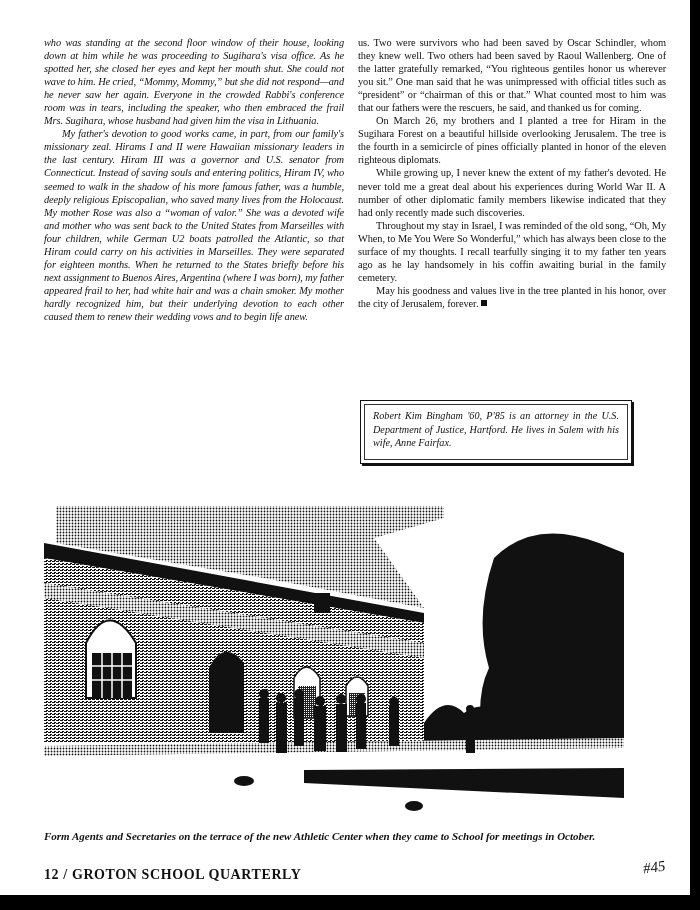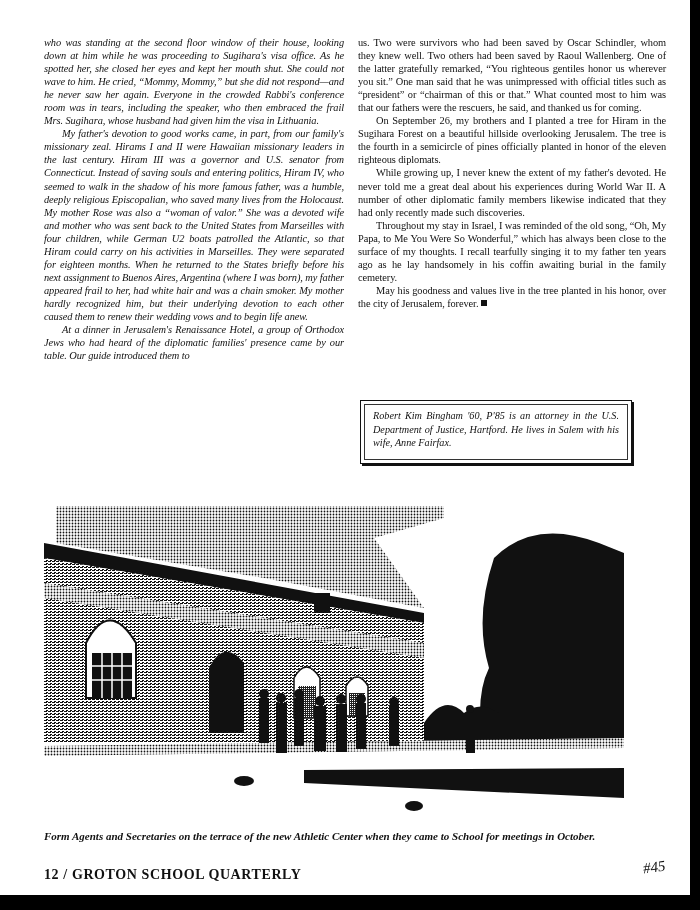--- a/index.html
+++ b/index.html
@@ -27,28 +27,27 @@
 </style>
 </head>
 <body>
 
 <div class="edge-right"></div>
 <div class="edge-bottom"></div>
 
 <div class="col" id="col-left">
   <p class="noindent">who was standing at the second floor window of their house, looking down at him while he was proceeding to Sugihara's visa office. As he spotted her, she closed her eyes and kept her mouth shut. She could not wave to him. He cried, “Mommy, Mommy,” but she did not respond—and he never saw her again. Everyone in the crowded Rabbi's conference room was in tears, including the speaker, who then embraced the frail Mrs. Sugihara, whose husband had given him the visa in Lithuania.</p>
   <p>My father's devotion to good works came, in part, from our family's missionary zeal. Hirams I and II were Hawaiian missionary leaders in the last century. Hiram III was a governor and U.S. senator from Connecticut. Instead of saving souls and entering politics, Hiram IV, who seemed to walk in the shadow of his more famous father, was a humble, deeply religious Episcopalian, who saved many lives from the Holocaust. My mother Rose was also a “woman of valor.” She was a devoted wife and mother who was sent back to the United States from Marseilles with four children, while German U2 boats patrolled the Atlantic, so that Hiram could carry on his activities in Marseilles. They were separated for eighteen months. When he returned to the States briefly before his next assignment to Buenos Aires, Argentina (where I was born), my father appeared frail to her, had white hair and was a chain smoker. My mother hardly recognized him, but their underlying devotion to each other caused them to renew their wedding vows and to begin life anew.</p>
-  <p>At a dinner in Jerusalem's Renaissance Hotel, a group of Orthodox Jews who had heard of the diplomatic families' presence came by our table. Our guide introduced them to</p>
 </div>
 
 <div class="col" id="col-right">
   <p class="noindent">us. Two were survivors who had been saved by Oscar Schindler, whom they knew well. Two others had been saved by Raoul Wallenberg. One of the latter gratefully remarked, “You righteous gentiles honor us wherever you sit.” One man said that he was unimpressed with official titles such as “president” or “chairman of this or that.” What counted most to him was that our fathers were the rescuers, he said, and thanked us for coming.</p>
-  <p>On September 26, my brothers and I planted a tree for Hiram in the Sugihara Forest on a beautiful hillside overlooking Jerusalem. The tree is the fourth in a semicircle of pines officially planted in honor of the eleven righteous diplomats.</p>
+  <p>On March 26, my brothers and I planted a tree for Hiram in the Sugihara Forest on a beautiful hillside overlooking Jerusalem. The tree is the fourth in a semicircle of pines officially planted in honor of the eleven righteous diplomats.</p>
   <p>While growing up, I never knew the extent of my father's devoted. He never told me a great deal about his experiences during World War II. A number of other diplomatic family members likewise indicated that they had only recently made such discoveries.</p>
-  <p>Throughout my stay in Israel, I was reminded of the old song, “Oh, My Papa, to Me You Were So Wonderful,” which has always been close to the surface of my thoughts. I recall tearfully singing it to my father ten years ago as he lay handsomely in his coffin awaiting burial in the family cemetery.</p>
+  <p>Throughout my stay in Israel, I was reminded of the old song, “Oh, My When, to Me You Were So Wonderful,” which has always been close to the surface of my thoughts. I recall tearfully singing it to my father ten years ago as he lay handsomely in his coffin awaiting burial in the family cemetery.</p>
   <p><span>May his goodness and values live in the tree planted in his honor, over the city of Jerusalem, forever.</span><span class="endmark"></span></p>
 </div>
 
 <div class="bio-box">
   <div class="bio-inner"></div>
   <div class="bio-text">Robert Kim Bingham '60, P'85 is an attorney in the U.S. Department of Justice, Hartford. He lives in Salem with his wife, Anne Fairfax.</div>
 </div>
 
 <div class="photo" role="img" aria-label="Halftone photograph of people on the terrace of the Athletic Center, with arched windows and a large tree">
   <svg width="618" height="325" viewBox="0 0 618 325">

